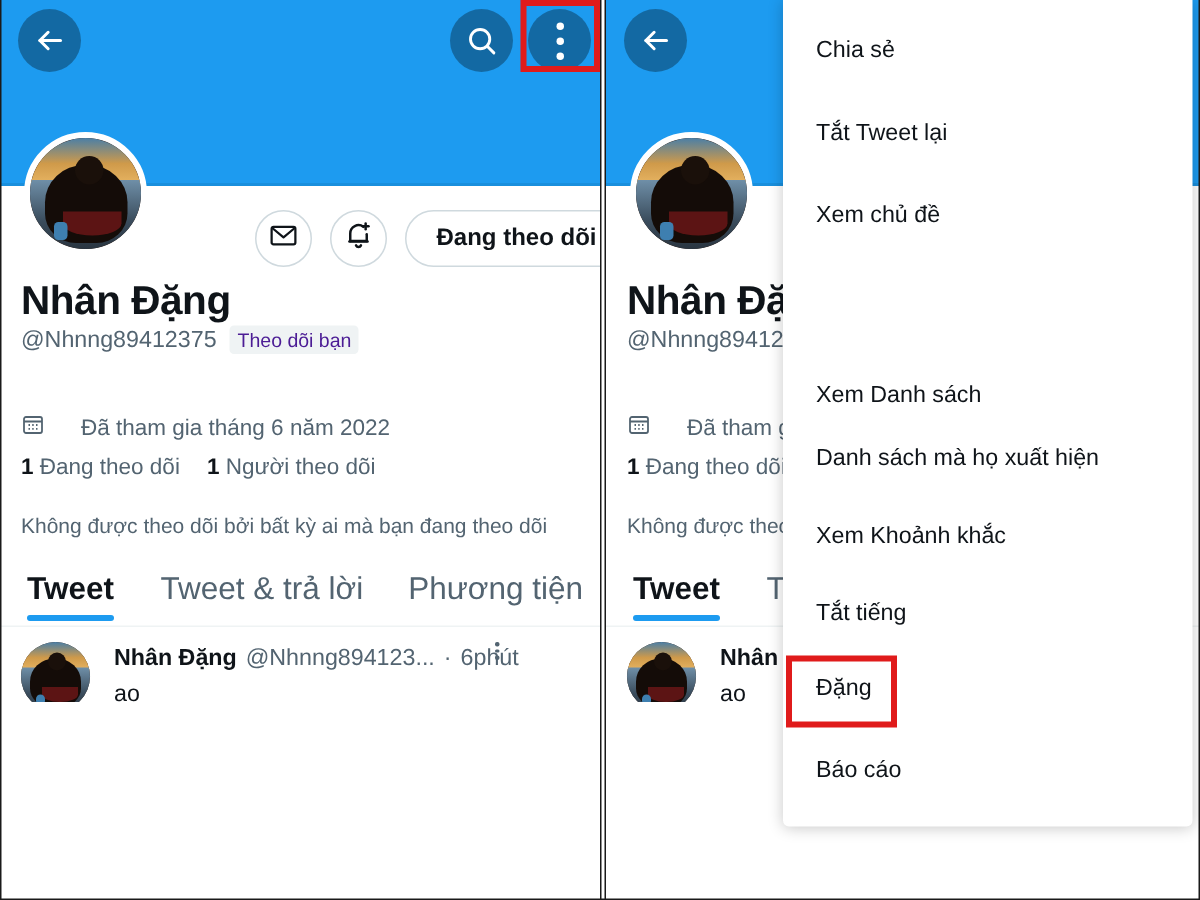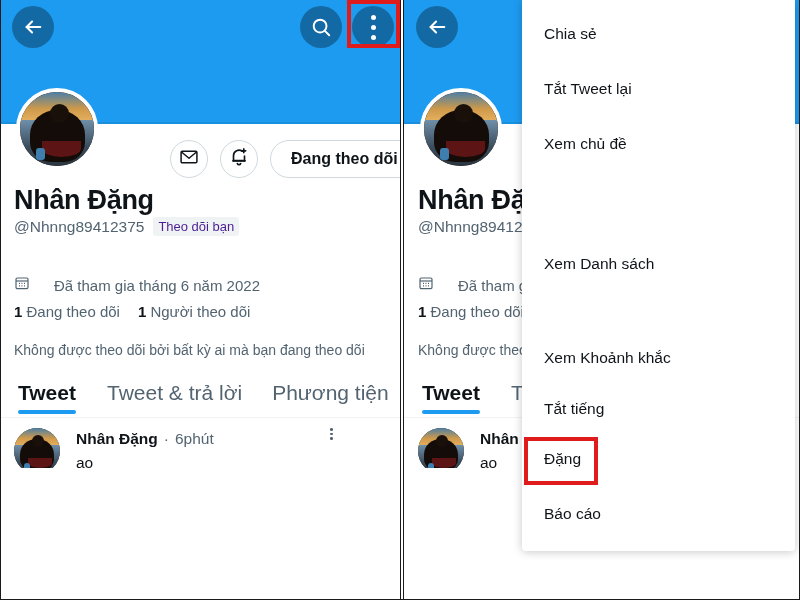--- a/index.html
+++ b/index.html
@@ -255,20 +255,21 @@
           <div class="av-sky"></div>
             <div class="av-ground"></div>
           <div class="av-body"></div>
             <div class="av-head"></div>
           <div class="av-bowl"></div>
             <div class="av-blue"></div>
         </div>
       </div>
       <div class="tweet-head">
         <span class="t-name">Nhân Đặng</span>
+        <span class="t-handle">@Nhnng894123...</span>
         <span class="t-sep">·</span>
         <span class="t-time">6phút</span>
       </div>
       <div class="tweet-dots">
         <span style="display:flex;flex-direction:column;gap:2px;">
           <i></i>
             <i></i>
             <i></i>
         </span>
       </div>
@@ -400,20 +401,21 @@
     </div>
   </div>
 
   <div class="panel-divider"></div>
 
   <div class="menu">
     <div class="menu-item" style="top:25px;">Chia sẻ</div>
     <div class="menu-item" style="top:80px;">Tắt Tweet lại</div>
     <div class="menu-item" style="top:135px;">Xem chủ đề</div>
     <div class="menu-item" style="top:255px;">Xem Danh sách</div>
+    <div class="menu-item" style="top:297px;">Danh sách mà họ xuất hiện</div>
     <div class="menu-item" style="top:349px;">Xem Khoảnh khắc</div>
     <div class="menu-item" style="top:400px;">Tắt tiếng</div>
     <div class="menu-item" style="top:450px;">Đặng</div>
     <div class="menu-item" style="top:505px;">Báo cáo</div>
   </div>
 
   <div class="hl" id="hl-dots"></div>
   <div class="hl" id="hl-block"></div>
 
   <div class="edge-left"></div>

